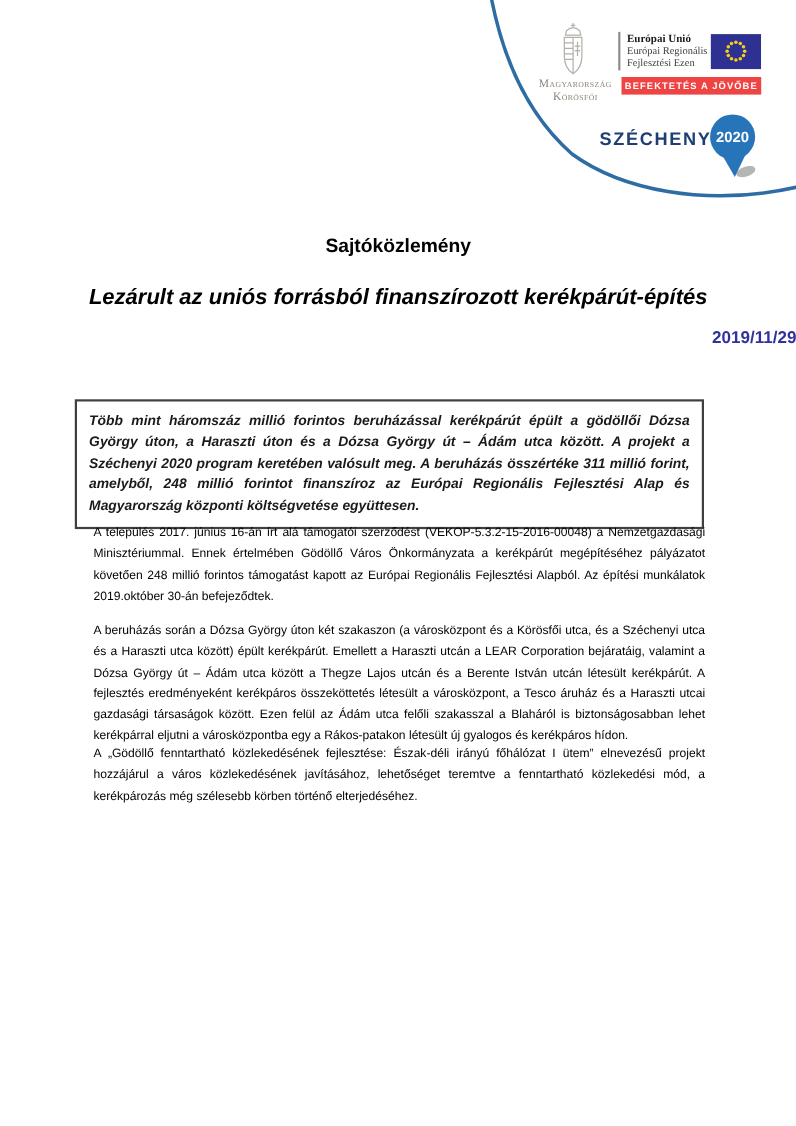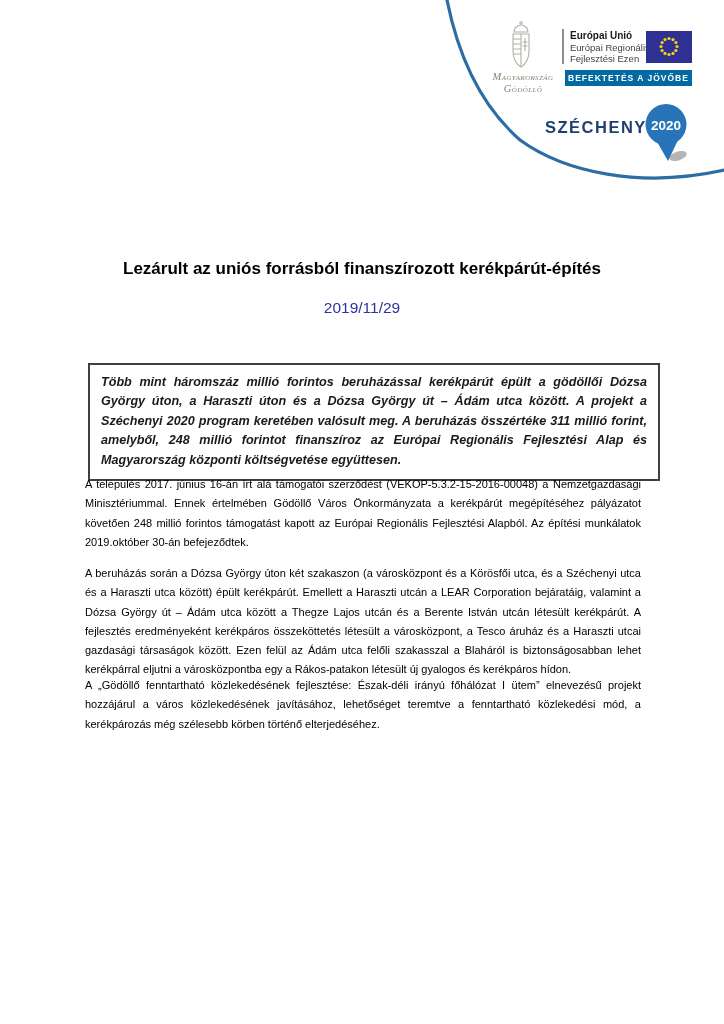--- a/index.html
+++ b/index.html
@@ -17,63 +17,63 @@
   .arc-svg { position:absolute; top:0; right:0; width:300px; height:200px; }
 
   .arms-svg { position:absolute; left:507px; top:20px; }
 
   .govt-text {
     position:absolute; left:473px; top:71px; width:100px;
     font-family:"Liberation Serif", serif;
     font-variant:small-caps;
     font-size:10.5px; line-height:11.5px;
     letter-spacing:0.4px;
-    color:#8b8274; text-align:center;font-style:italic;
+    color:#8b8274; text-align:center;
   }
 
   .eu-divider { position:absolute; left:562px; top:29px; width:1.5px; height:35px; background:#8d8d8d; }
 
-  .eu-text { position:absolute; left:570px; top:30px; line-height:11.5px; }
+  .eu-text { position:absolute; left:570px; top:30px; line-height:11.5px;font-family:Liberation Serif, serif; }
   .eu-text .eu-line1 { font-weight:bold; font-size:10px; color:#1c1c1c; }
   .eu-text .eu-line  { font-size:9.5px; color:#3f3f3f; }
 
   .eu-flag { position:absolute; left:646px; top:31px; }
 
   .eu-badge {
     position:absolute; left:565px; top:70px; width:127px; height:16px;
-    background:#0369a1; color:#ffffff;
+    background:#ef4444; color:#ffffff;
     font-size:8.5px; font-weight:bold; letter-spacing:1px;
     display:flex; align-items:center; justify-content:center;
     white-space:nowrap;
   }
 
   .sz-name {
     position:absolute; left:545px; top:118px;
     font-size:16.5px; font-weight:bold; letter-spacing:1.5px;
     color:#1e3f72; white-space:nowrap;
   }
   .sz-pin { position:absolute; left:643px; top:103px; }
 
   
   .doc-title {
     position:absolute; top:213px; left:0; right:0;
     text-align:center; font-size:17.5px; font-weight:bold; color:#000;
   }
   .doc-subtitle {
     position:absolute; top:259px; left:0; right:0;
-    text-align:center; font-size:17px; font-weight:bold; color:#000;
+    text-align:center; font-size:20px; font-weight:bold; color:#000;font-style:italic;
   }
   .doc-date {
     position:absolute; top:299px; left:0; right:0;
-    text-align:center; font-size:15.5px; font-weight:normal; color:#31339b;
+    text-align:right; font-size:15.5px; font-weight:bold; color:#31339b;
   }
 
   
   .lead-box {
-    position:absolute; top:363px; left:88px; width:572px;
+    position:absolute; top:363px; left:68px; width:572px;
     border:2px solid #3f3f3f;
     padding:8px 11px 9px 11px;
     font-size:12.6px; font-style:italic; font-weight:bold;
     line-height:19.4px; text-align:justify; color:#1a1a1a;
   }
 
   
   .para {
     position:absolute; left:85px; width:556px;
     font-size:11px; line-height:19.3px;
@@ -98,21 +98,21 @@
       <path d="M8 8 Q14 2 20 8 L21 12 H7 Z"></path>
       <path d="M6 14 H22 V31 Q22 42 14 47 Q6 42 6 31 Z"></path>
       <path d="M14 14 V47"></path>
       <path d="M6 19 H14 M6 24 H14 M6 29 H14 M6 34 H14"></path>
       <path d="M18 18 v13 M15.5 22 h5 M15.5 26 h5"></path>
     </g>
   </svg>
 
   <div class="govt-text">
     <div>Magyarország</div>
-    <div>Gödöllő</div>
+    <div>Körösfői</div>
   </div>
 
   <div class="eu-divider"></div>
   <div class="eu-text">
     <div class="eu-line1">Európai Unió</div>
     <div class="eu-line">Európai Regionális</div>
     <div class="eu-line">Fejlesztési Ezen</div>
   </div>
 
   <svg class="eu-flag" width="46" height="32" viewBox="0 0 46 32">
@@ -136,20 +136,21 @@
   <div class="eu-badge">BEFEKTETÉS A JÖVŐBE</div>
 
   <div class="sz-name">SZÉCHENYI</div>
   <svg class="sz-pin" width="48" height="60" viewBox="0 0 48 60">
     <ellipse cx="35" cy="53" rx="9" ry="4.5" fill="#b5b5b5" transform="rotate(-18 35 53)"></ellipse>
     <path d="M13 37 L25 58 L36 35 Z" fill="#2774b8"></path>
     <circle cx="23" cy="21.5" r="20.5" fill="#2774b8"></circle>
     <text x="23" y="26.5" text-anchor="middle" font-family="Liberation Sans, sans-serif" font-size="13.5" font-weight="bold" fill="#ffffff">2020</text>
   </svg>
 
+  <div class="doc-title">Sajtóközlemény</div>
   <div class="doc-subtitle">Lezárult az uniós forrásból finanszírozott kerékpárút-építés</div>
   <div class="doc-date">2019/11/29</div>
 
   <div class="lead-box">Több mint háromszáz millió forintos beruházással kerékpárút épült a gödöllői Dózsa György úton, a Haraszti úton és a Dózsa György út – Ádám utca között. A projekt a Széchenyi 2020 program keretében valósult meg. A beruházás összértéke 311 millió forint, amelyből, 248 millió forintot finanszíroz az Európai Regionális Fejlesztési Alap és Magyarország központi költségvetése együttesen.</div>
 
   <div class="para para-1">A település 2017. június 16-án írt alá támogatói szerződést (VEKOP-5.3.2-15-2016-00048) a Nemzetgazdasági Minisztériummal. Ennek értelmében Gödöllő Város Önkormányzata a kerékpárút megépítéséhez pályázatot követően 248 millió forintos támogatást kapott az Európai Regionális Fejlesztési Alapból. Az építési munkálatok 2019.október 30-án befejeződtek.</div>
   <div class="para para-2">A beruházás során a Dózsa György úton két szakaszon (a városközpont és a Körösfői utca, és a Széchenyi utca és a Haraszti utca között) épült kerékpárút. Emellett a Haraszti utcán a LEAR Corporation bejáratáig, valamint a Dózsa György út – Ádám utca között a Thegze Lajos utcán és a Berente István utcán létesült kerékpárút. A fejlesztés eredményeként kerékpáros összeköttetés létesült a városközpont, a Tesco áruház és a Haraszti utcai gazdasági társaságok között. Ezen felül az Ádám utca felőli szakasszal a Blaháról is biztonságosabban lehet kerékpárral eljutni a városközpontba egy a Rákos-patakon létesült új gyalogos és kerékpáros hídon.</div>
   <div class="para para-3">A „Gödöllő fenntartható közlekedésének fejlesztése: Észak-déli irányú főhálózat I ütem” elnevezésű projekt hozzájárul a város közlekedésének javításához, lehetőséget teremtve a fenntartható közlekedési mód, a kerékpározás még szélesebb körben történő elterjedéséhez.</div>
 
 </div>

